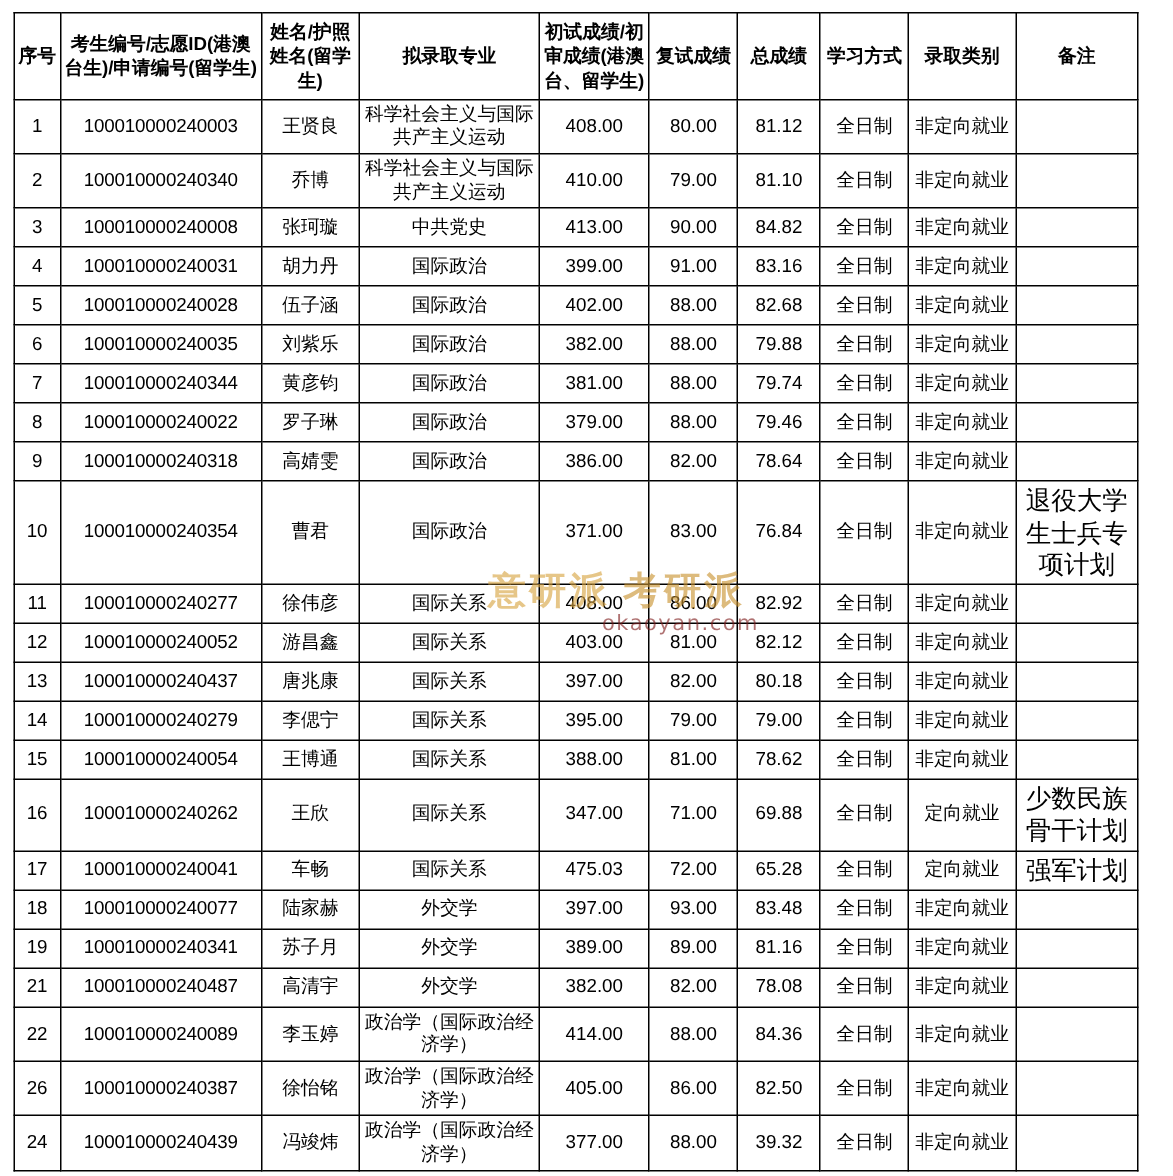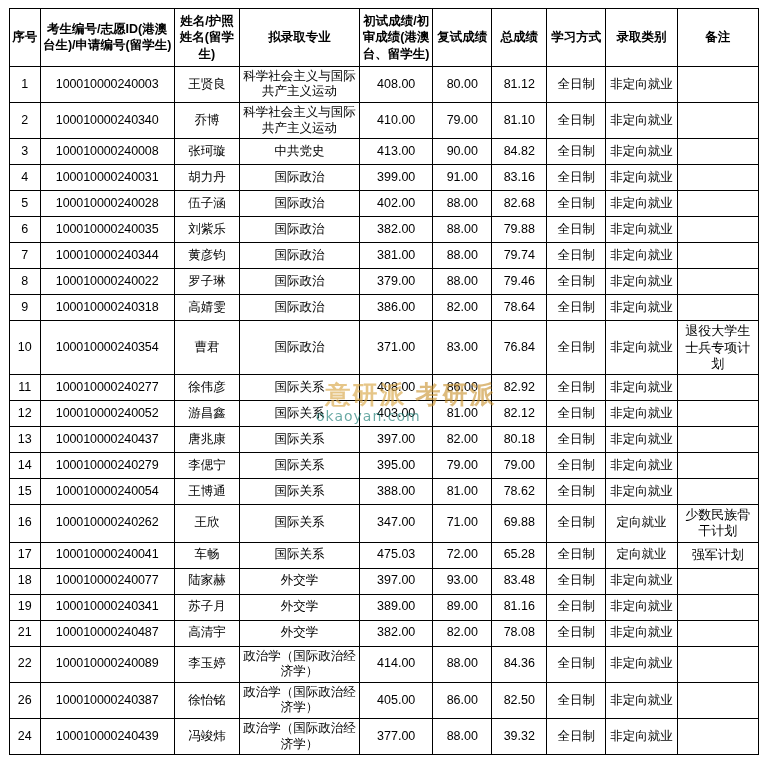--- a/index.html
+++ b/index.html
@@ -59,21 +59,21 @@
     letter-spacing: -0.1px;
   }
   td.namecell, td.majorcell {
     text-align: left;
     padding-left: 5px;
   }
   td.numcell { text-align: center; }
   td.notecell {
     text-align: left;
     padding-left: 4px;
-    font-size: 13px;
+    font-size: 17px;
     margin-left: 18px;
   }
   tbody tr { height: 26px; }
   tbody tr.tall { height: 33px; }
 
   .watermark {
     position: absolute;
     left: 316px;
     top: 372px;
     width: 190px;
@@ -88,22 +88,22 @@
     letter-spacing: 2px;
     text-align: center;
     line-height: 28px;
     white-space: nowrap;
   }
   .wm-top .wm-left {
     color: #d8a441;
   }
   .wm-bot {
     font-size: 14px;
-    color: #0f766e;
-    text-align: left;
+    color: #7f1d1d;
+    text-align: right;
     letter-spacing: 1px;
     line-height: 16px;
     font-family: "DejaVu Sans", sans-serif;
   }
 </style>
 </head>
 <body>
 
 <div class="sheet">
 

